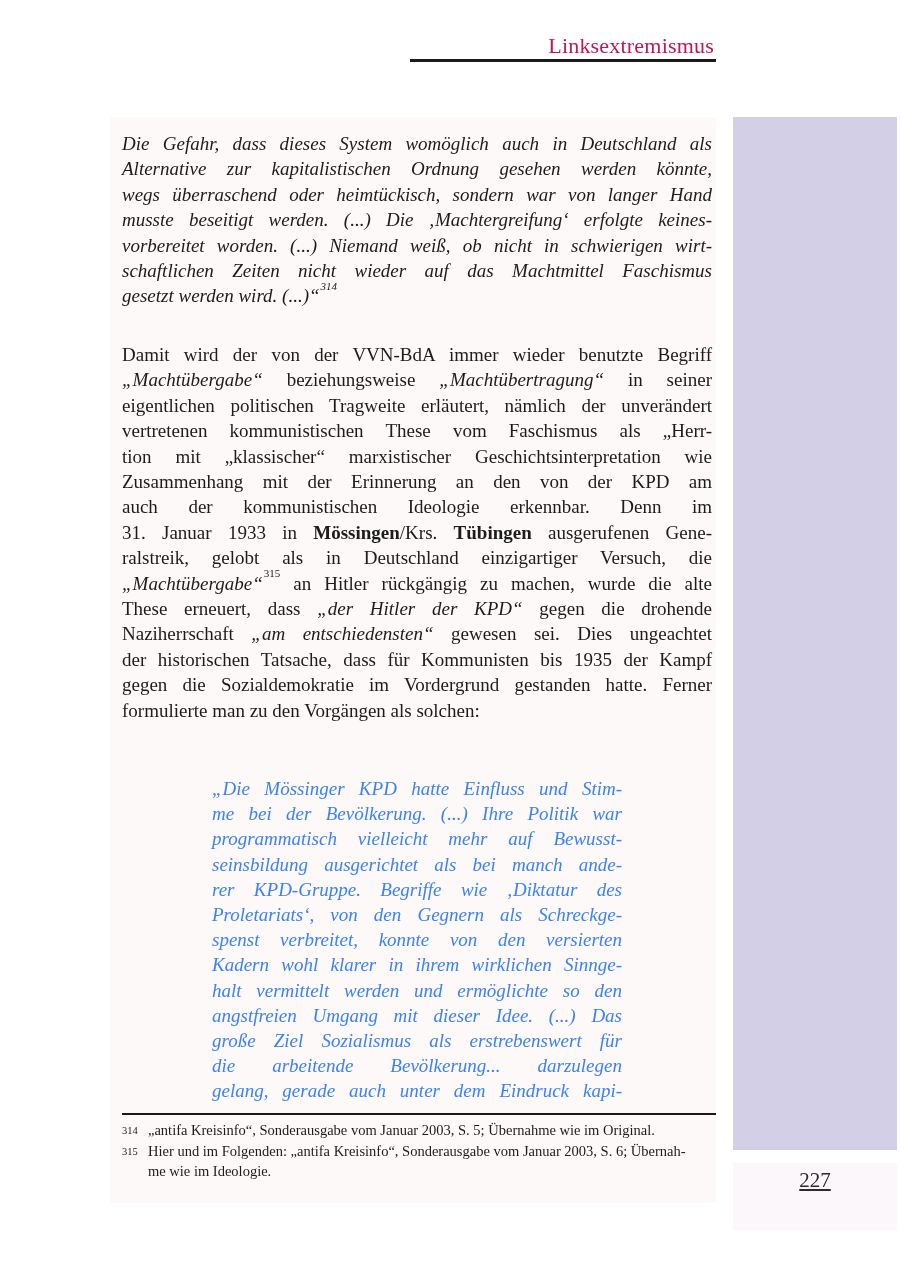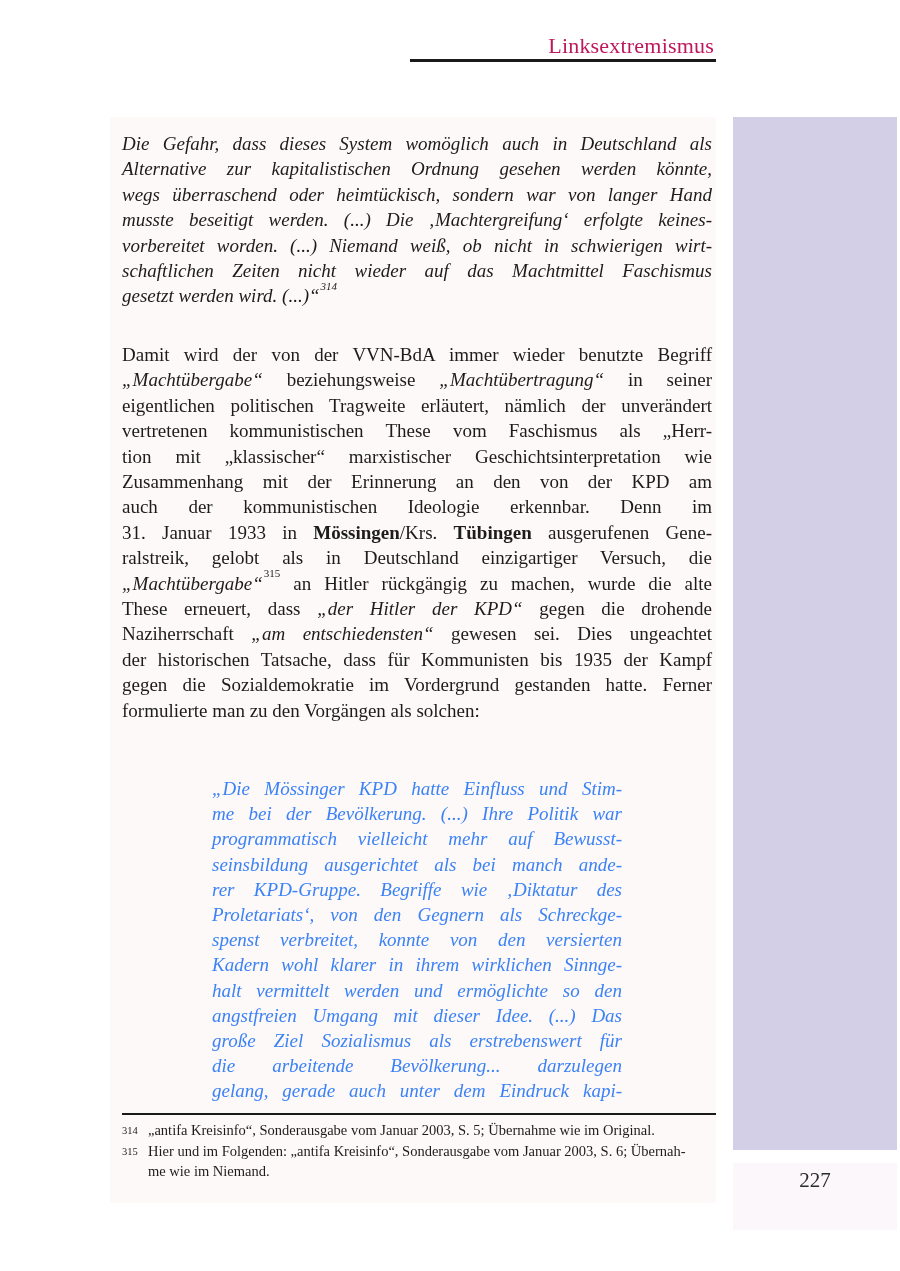--- a/index.html
+++ b/index.html
@@ -53,20 +53,21 @@
     width: 164px;
     height: 67px;
     background: #fbf7fa;
     text-align: center;
   }
   .pagenum-block .num {
     display: inline-block;
     margin-top: 5px;
     font-size: 21px;
     color: #2b2b2b;
+    text-decoration: underline;
   }
   .para {
     position: absolute;
     left: 122px;
     width: 590px;
     font-size: 19px;
     line-height: 25.4px;
   }
   .intro-quote { top: 131px; font-style: italic; }
   .body-para  { top: 342px; }
@@ -185,21 +186,21 @@
     <div class="fn-item">
       <span class="fn-marker">314</span>
       <span class="fn-text">
           <div class="line"><span>„antifa Kreisinfo“, Sonderausgabe vom Januar 2003, S. 5; Übernahme wie im Original.</span></div>
         </span>
     </div>
     <div class="fn-item">
       <span class="fn-marker">315</span>
       <span class="fn-text">
           <div class="line"><span>Hier und im Folgenden: „antifa Kreisinfo“, Sonderausgabe vom Januar 2003, S. 6; Übernah-</span></div>
-          <div class="line"><span>me wie im Niemand.</span></div>
+          <div class="line"><span>me wie im Ideologie.</span></div>
         </span>
     </div>
   </div>
 
   <div class="pagenum-block">
     <span class="num">227</span>
   </div>
 
 </div>
 

